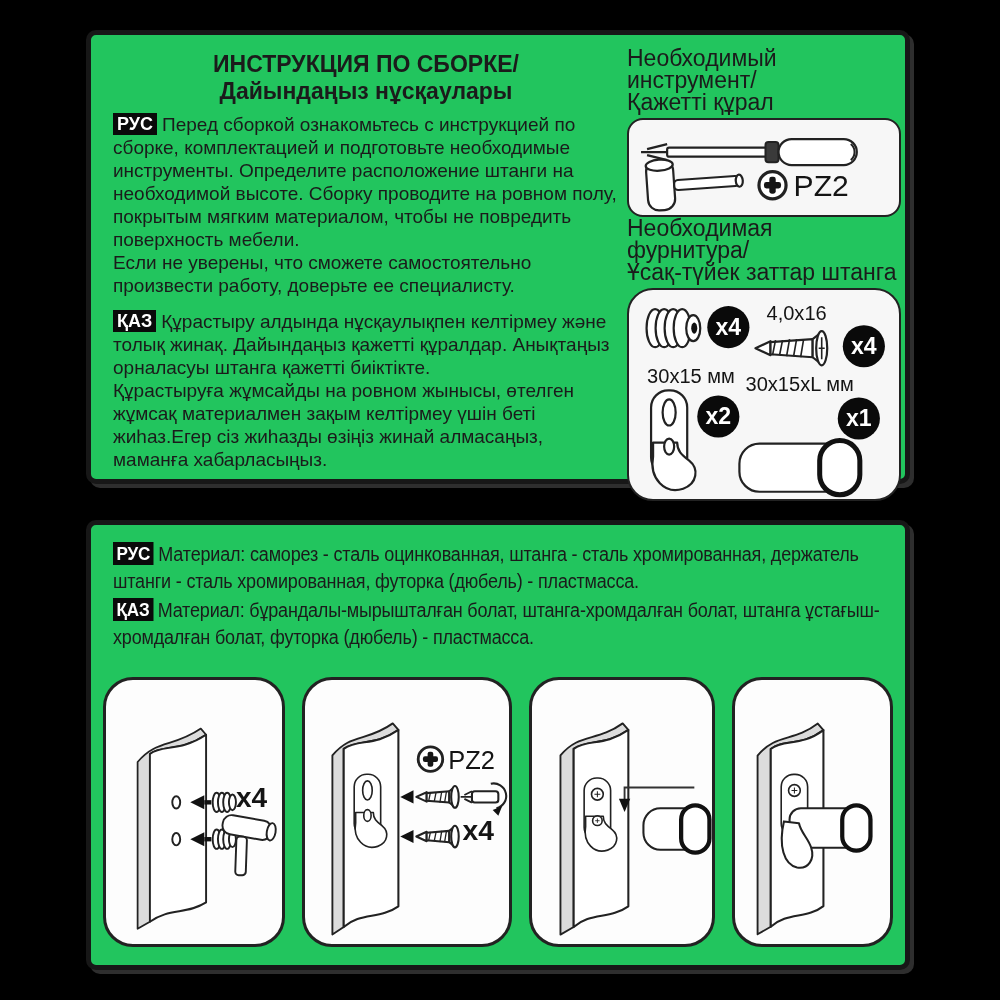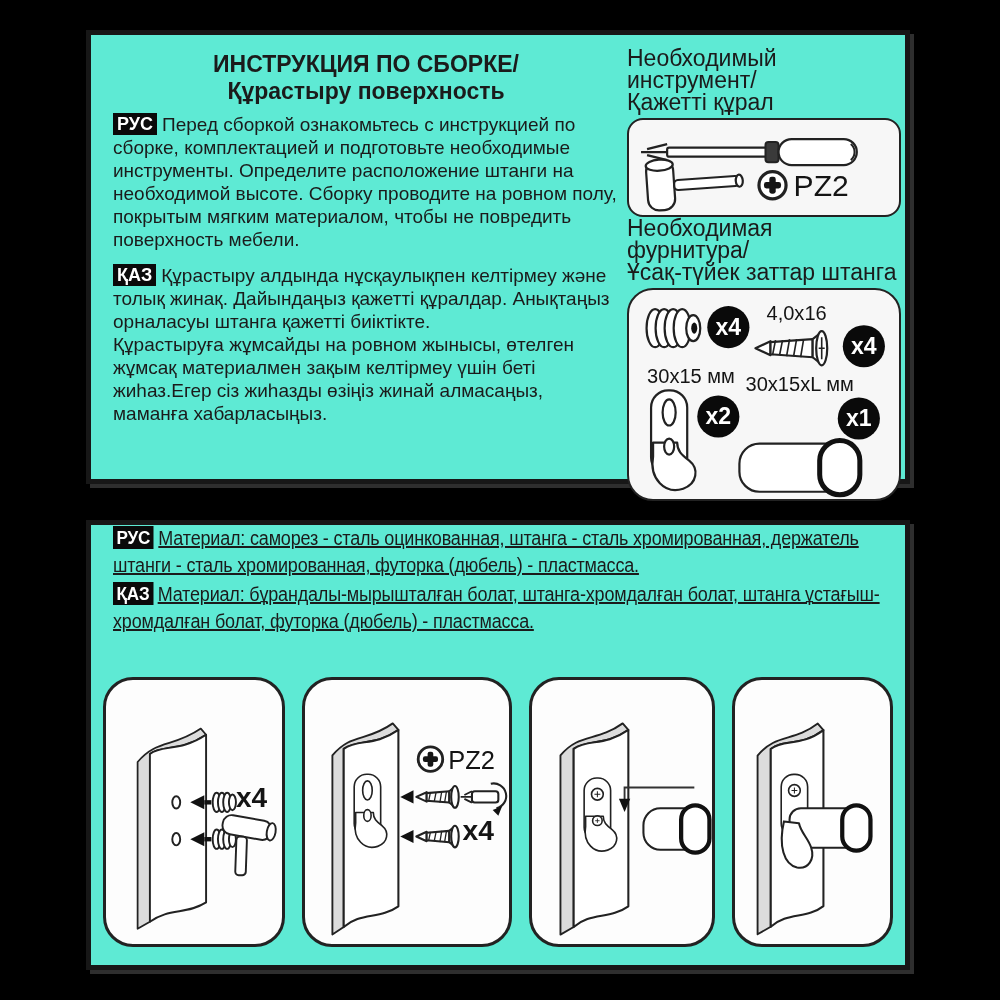--- a/index.html
+++ b/index.html
@@ -3,22 +3,22 @@
 <meta charset="utf-8">
 <style>
   html,body{margin:0;padding:0;}
   body{
     width:1000px;height:1000px;position:relative;overflow:hidden;
     background:#000;
     font-family:"Liberation Sans","DejaVu Sans",sans-serif;
     color:#1b1b1b;
   }
   .sheet{
-    position:absolute;left:86px;width:814px;background:#5eead4;
-    border:5px solid #171717;border-radius:0;
+    position:absolute;left:86px;width:814px;background:#22c55e;
+    border:5px solid #171717;border-radius:10px;
     box-shadow:4px 4px 0 #2e2e2e;
   }
   #top-sheet{top:30px;height:444px;}
   #bottom-sheet{top:520px;height:440px;}
 
   
   .left-col{position:absolute;left:22px;top:10px;width:506px;}
   .doc-title{font-weight:bold;font-size:23px;line-height:27px;text-align:center;margin-top:6px;}
   .body-para{font-size:19px;line-height:23px;margin:8px 0 0 0;}
   .body-para.kaz{margin-top:13px;}
@@ -31,21 +31,21 @@
   .right-col{position:absolute;left:536px;top:12px;width:274px;}
   .r-heading{font-size:23px;line-height:22px;}
   .r-heading.hw{margin-top:0;}
   .gfx-box{
     background:#f7f7f7;border:2.5px solid #222;box-sizing:border-box;
   }
   .tools-box{width:274px;height:99px;border-radius:16px;margin-top:5px;}
   .hardware-box{width:274px;height:213px;border-radius:26px;margin-top:5px;}
 
   
-  .mat-block{position:absolute;left:22px;top:0;width:790px;text-decoration:underline;}
+  .mat-block{position:absolute;left:22px;top:16px;width:790px;}
   .cond{
     font-size:20px;line-height:27px;letter-spacing:-0.2px;
     transform:scaleX(0.9);transform-origin:0 0;width:111%;
   }
   .cond .badge{font-size:19px;line-height:23px;}
   .steps-row{
     position:absolute;left:12px;top:152px;width:790px;height:270px;
     display:flex;gap:17px;
   }
   .step-box{
@@ -60,25 +60,26 @@
   svg .edge{fill:#dcdcdc;stroke:#222;stroke-width:2;stroke-linejoin:round;}
 </style>
 </head>
 <body>
 
 <div class="sheet" id="top-sheet">
 
   <div class="left-col">
     <div class="doc-title">
       <div>ИНСТРУКЦИЯ ПО СБОРКЕ/</div>
-      <div>Құрастыру поверхность</div>
+      <div>Дайындаңыз нұсқаулары</div>
     </div>
 
     <p class="body-para">
       <span class="badge">РУС</span><span>Перед сборкой ознакомьтесь с инструкцией по сборке, комплектацией и подготовьте необходимые инструменты. Определите расположение штанги на необходимой высоте. Сборку проводите на ровном полу, покрытым мягким материалом, чтобы не повредить поверхность мебели.</span>
+      <span class="blockline">Если не уверены, что сможете самостоятельно произвести работу, доверьте ее специалисту.</span>
     </p>
 
     <p class="body-para kaz">
       <span class="badge">ҚАЗ</span><span>Құрастыру алдында нұсқаулықпен келтірмеу және толық жинақ. Дайындаңыз қажетті құралдар. Анықтаңыз орналасуы штанга қажетті биіктікте.</span>
       <span class="blockline">Құрастыруға жұмсайды на ровном жынысы, өтелген жұмсақ материалмен зақым келтірмеу үшін беті жиһаз.Егер сіз жиһазды өзіңіз жинай алмасаңыз, маманға хабарласыңыз.</span>
     </p>
   </div>
 
   <div class="right-col">
 

